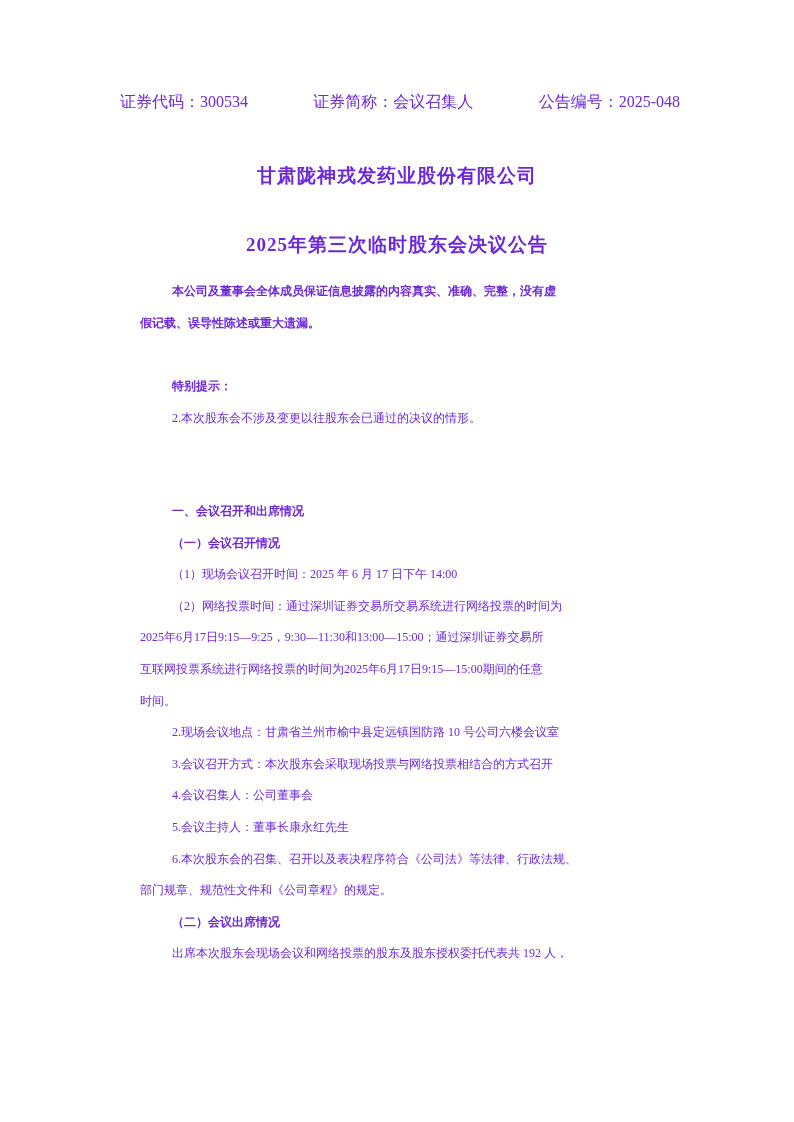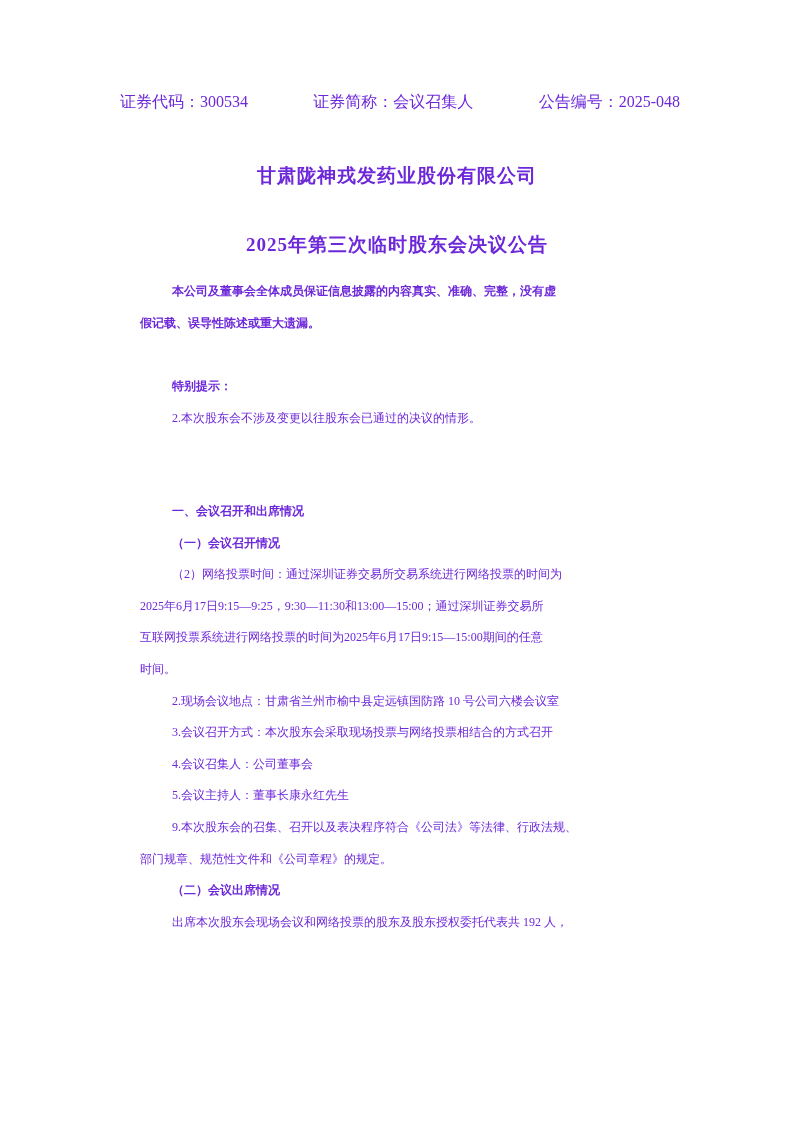--- a/index.html
+++ b/index.html
@@ -78,27 +78,28 @@
   </div>
 
   <div class="block block-b">
     <div class="line bold indent">特别提示：</div>
     <div class="line indent">2.本次股东会不涉及变更以往股东会已通过的决议的情形。</div>
   </div>
 
   <div class="block block-c">
     <div class="line bold indent">一、会议召开和出席情况</div>
     <div class="line bold indent">（一）会议召开情况</div>
+    <div class="line indent">（1）现场会议召开时间：2025 年 6 月 17 日下午 14:00</div>
     <div class="line indent">（2）网络投票时间：通过深圳证券交易所交易系统进行网络投票的时间为</div>
     <div class="line">2025年6月17日9:15—9:25，9:30—11:30和13:00—15:00；通过深圳证券交易所</div>
     <div class="line">互联网投票系统进行网络投票的时间为2025年6月17日9:15—15:00期间的任意</div>
     <div class="line">时间。</div>
     <div class="line indent">2.现场会议地点：甘肃省兰州市榆中县定远镇国防路 10 号公司六楼会议室</div>
     <div class="line indent">3.会议召开方式：本次股东会采取现场投票与网络投票相结合的方式召开</div>
     <div class="line indent">4.会议召集人：公司董事会</div>
     <div class="line indent">5.会议主持人：董事长康永红先生</div>
-    <div class="line indent">9.本次股东会的召集、召开以及表决程序符合《公司法》等法律、行政法规、</div>
+    <div class="line indent">6.本次股东会的召集、召开以及表决程序符合《公司法》等法律、行政法规、</div>
     <div class="line">部门规章、规范性文件和《公司章程》的规定。</div>
     <div class="line bold indent">（二）会议出席情况</div>
     <div class="line indent">出席本次股东会现场会议和网络投票的股东及股东授权委托代表共 192 人，</div>
   </div>
 
 </div>
 
 </body></html>

